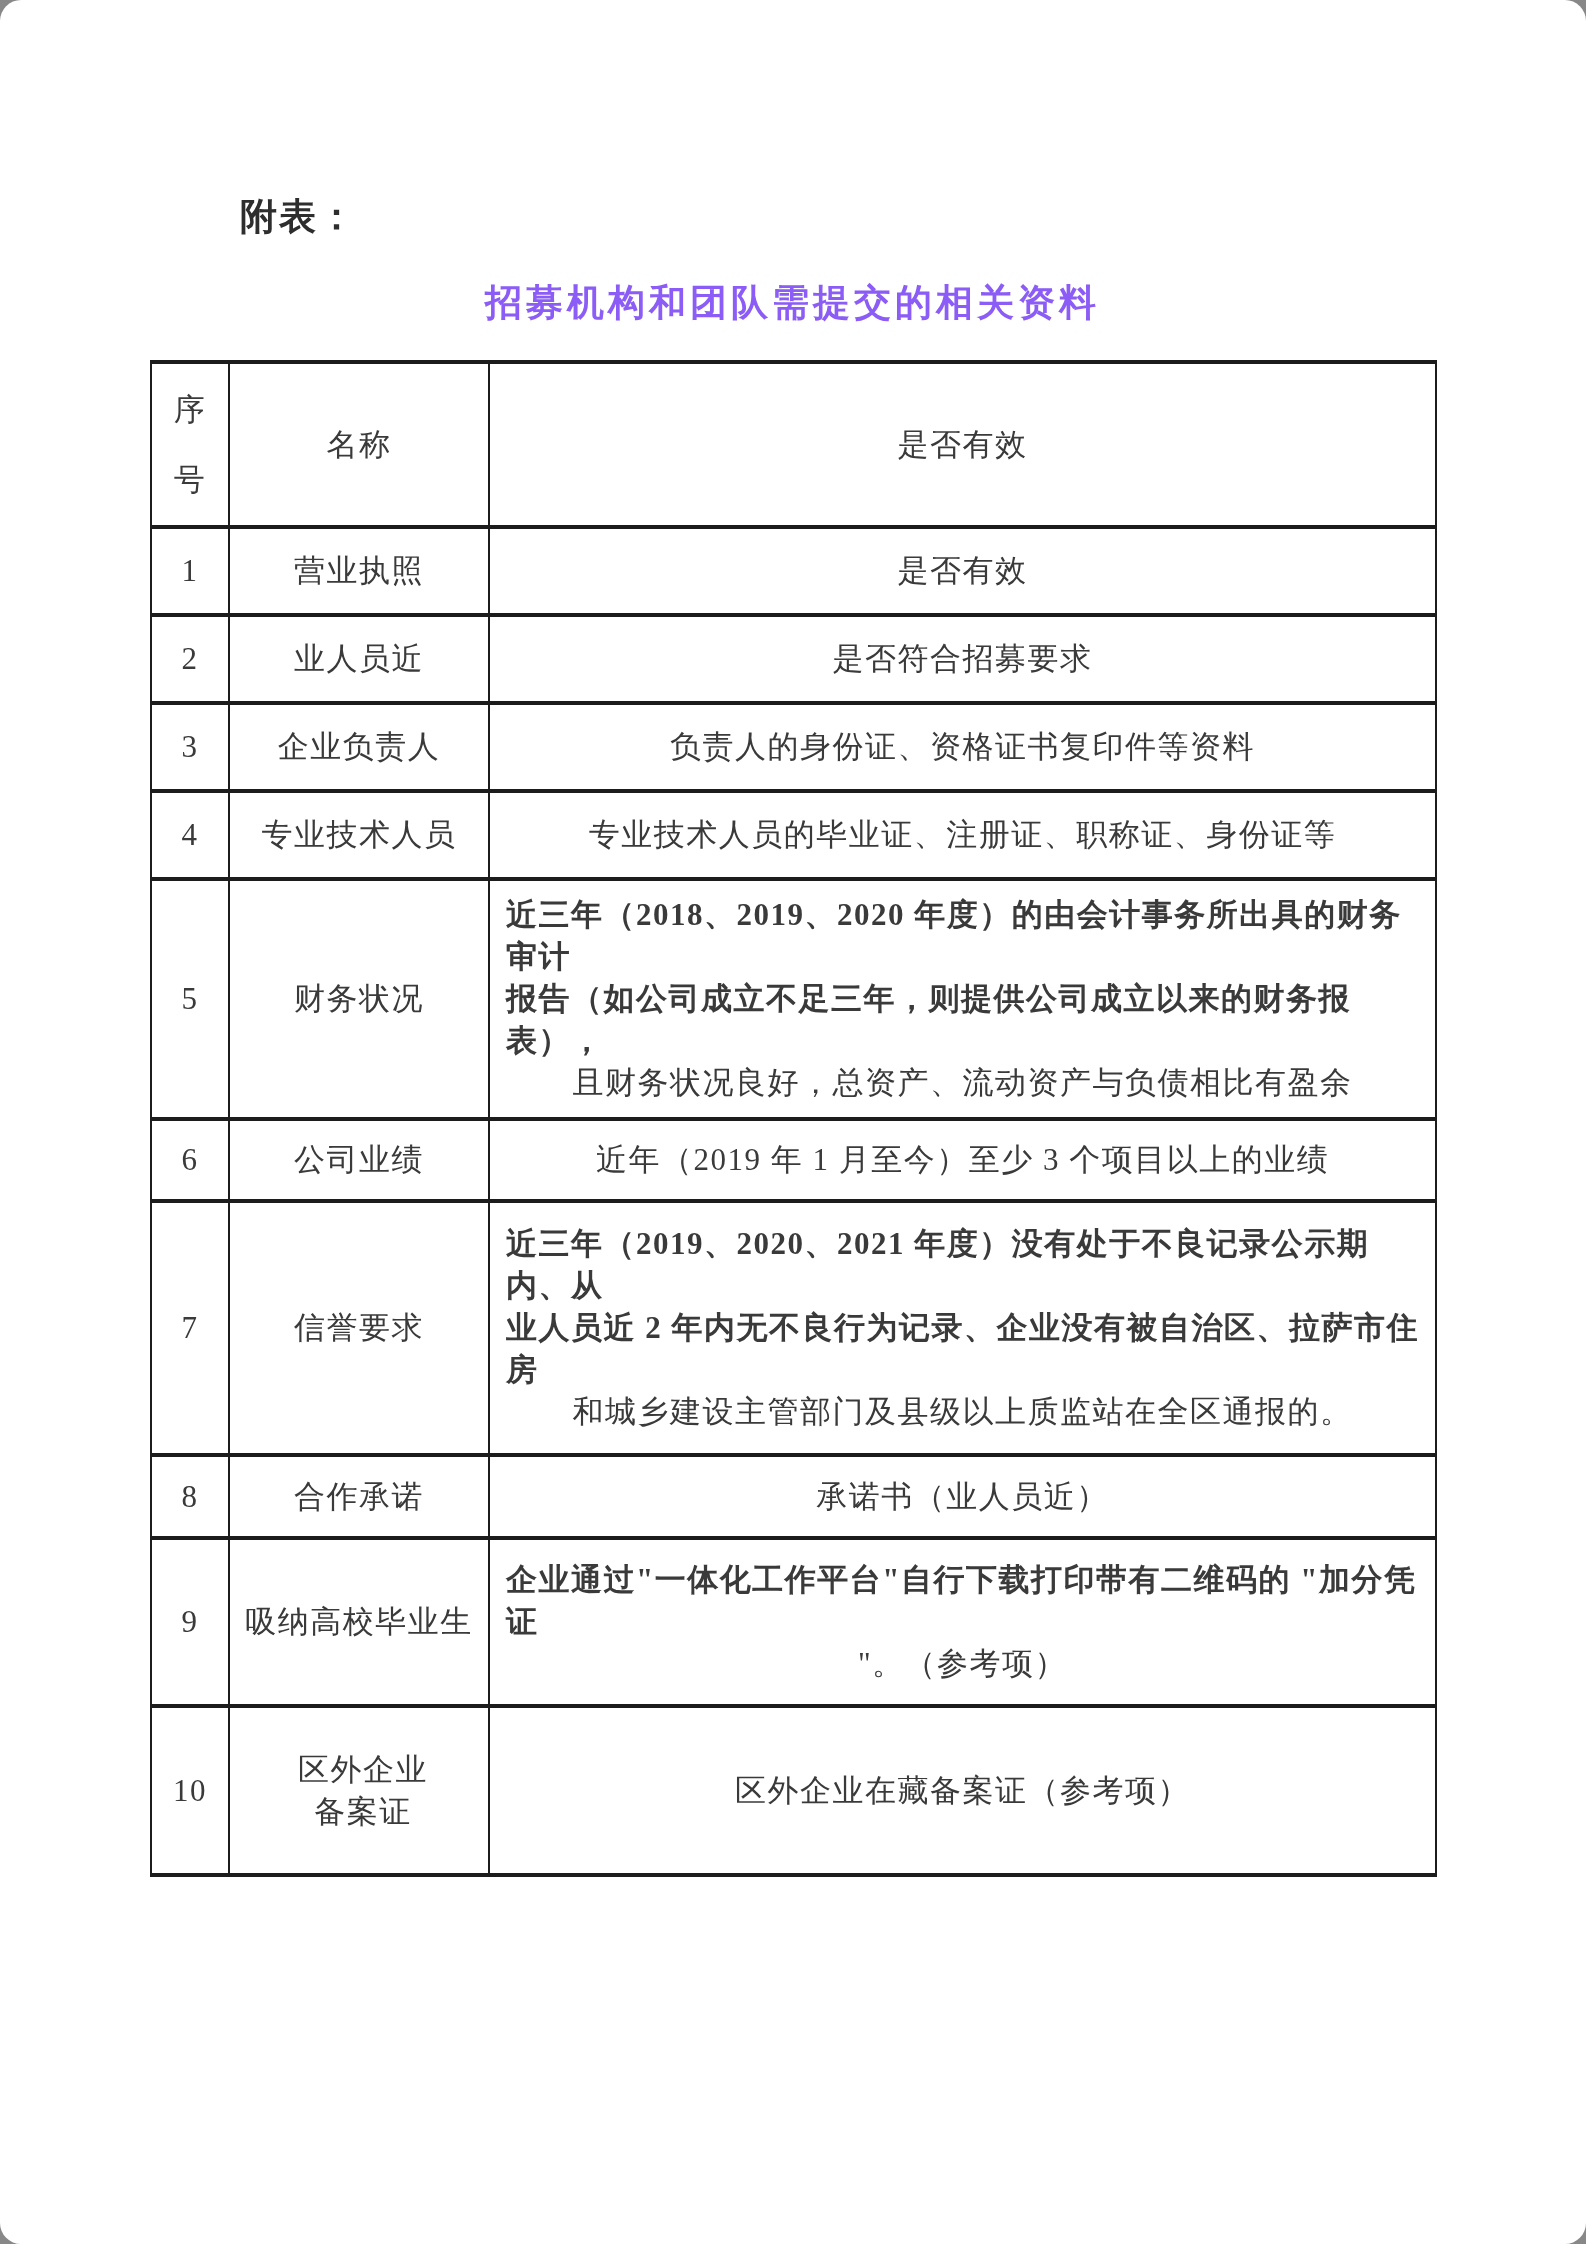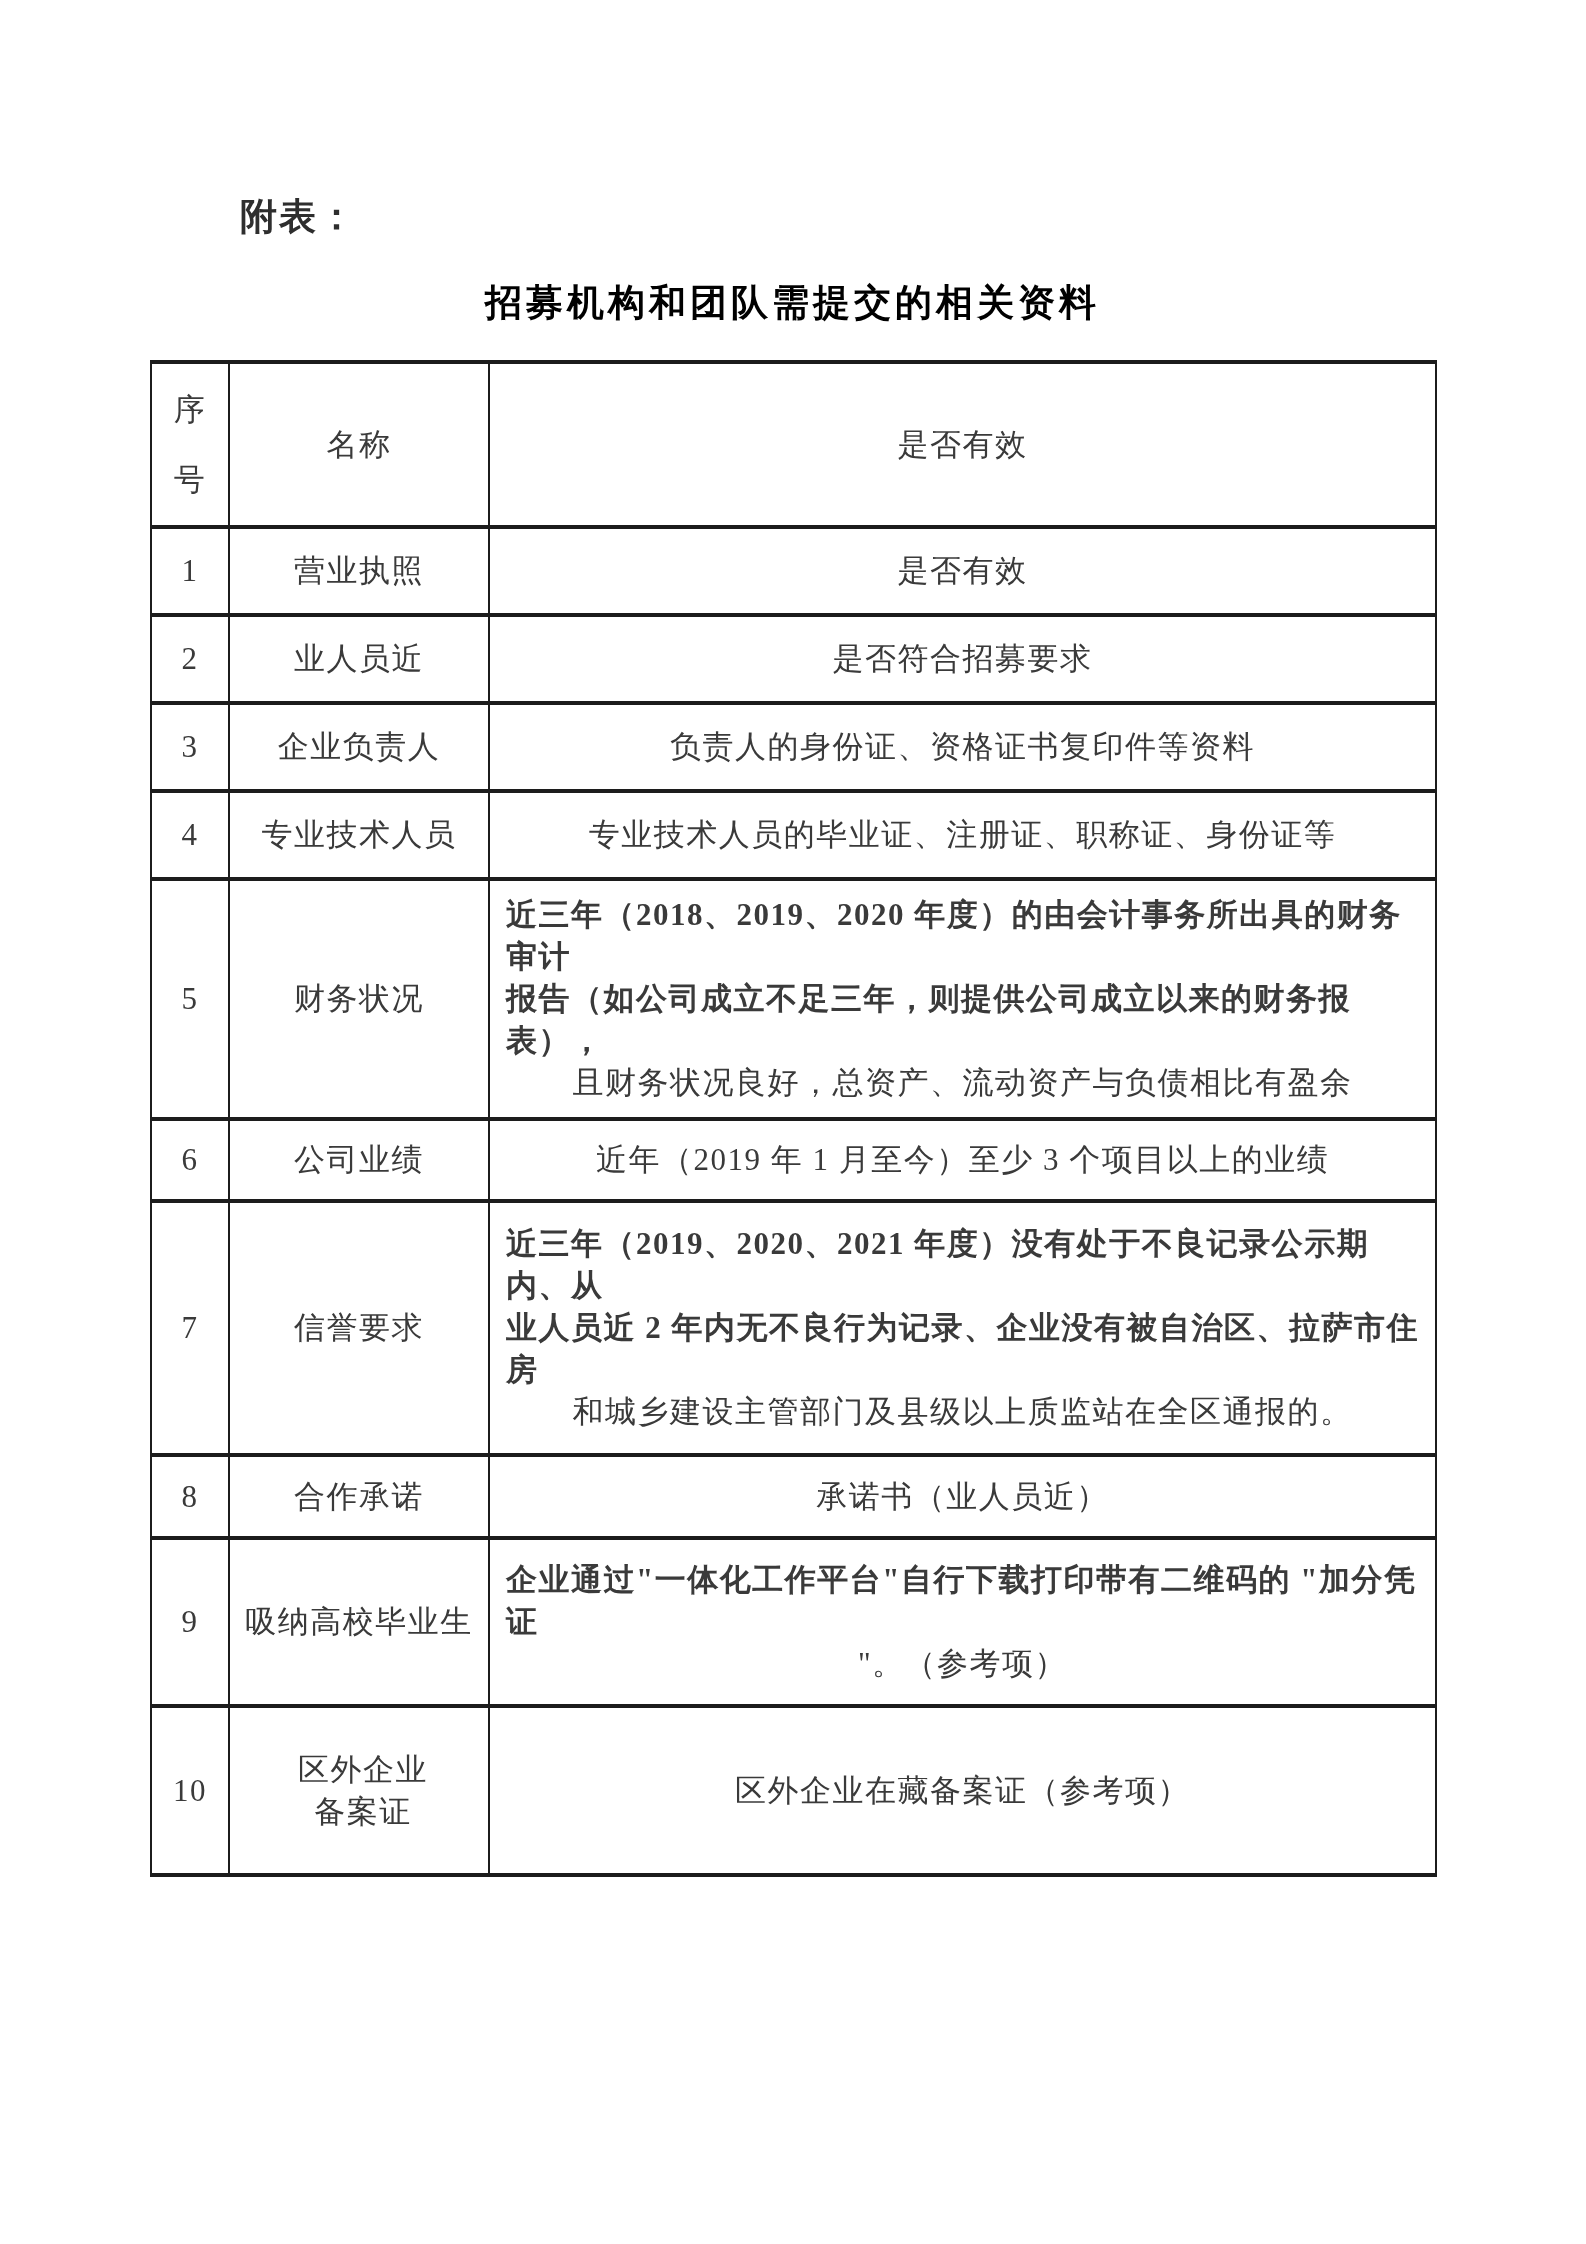--- a/index.html
+++ b/index.html
@@ -4,30 +4,31 @@
 <style>
   html,body{margin:0;padding:0;background:#888;}
   .page{
     position:relative;
     width:1586px;height:2244px;
     background:#ffffff;
     margin:0 auto;
     font-family:"Liberation Serif","DejaVu Serif",serif;
     color:#3a3a3a;
     overflow:hidden;
+    border-radius:21px;
   }
   .appendix-label{
     position:absolute;left:240px;top:192px;
     font-size:37px;font-weight:bold;color:#2e2e2e;
     letter-spacing:2px;
   }
   .doc-title{
     position:absolute;left:150px;top:278px;width:1285px;
     text-align:center;
-    font-size:37px;font-weight:bold;color:#000000;
+    font-size:37px;font-weight:bold;color:#8b5cf6;
     letter-spacing:4px;
   }
   table.main{
     position:absolute;left:150px;top:360px;
     width:1285px;
     border-collapse:collapse;
     table-layout:fixed;
   }
   table.main td{
     border:2px solid #1c1c1c;

